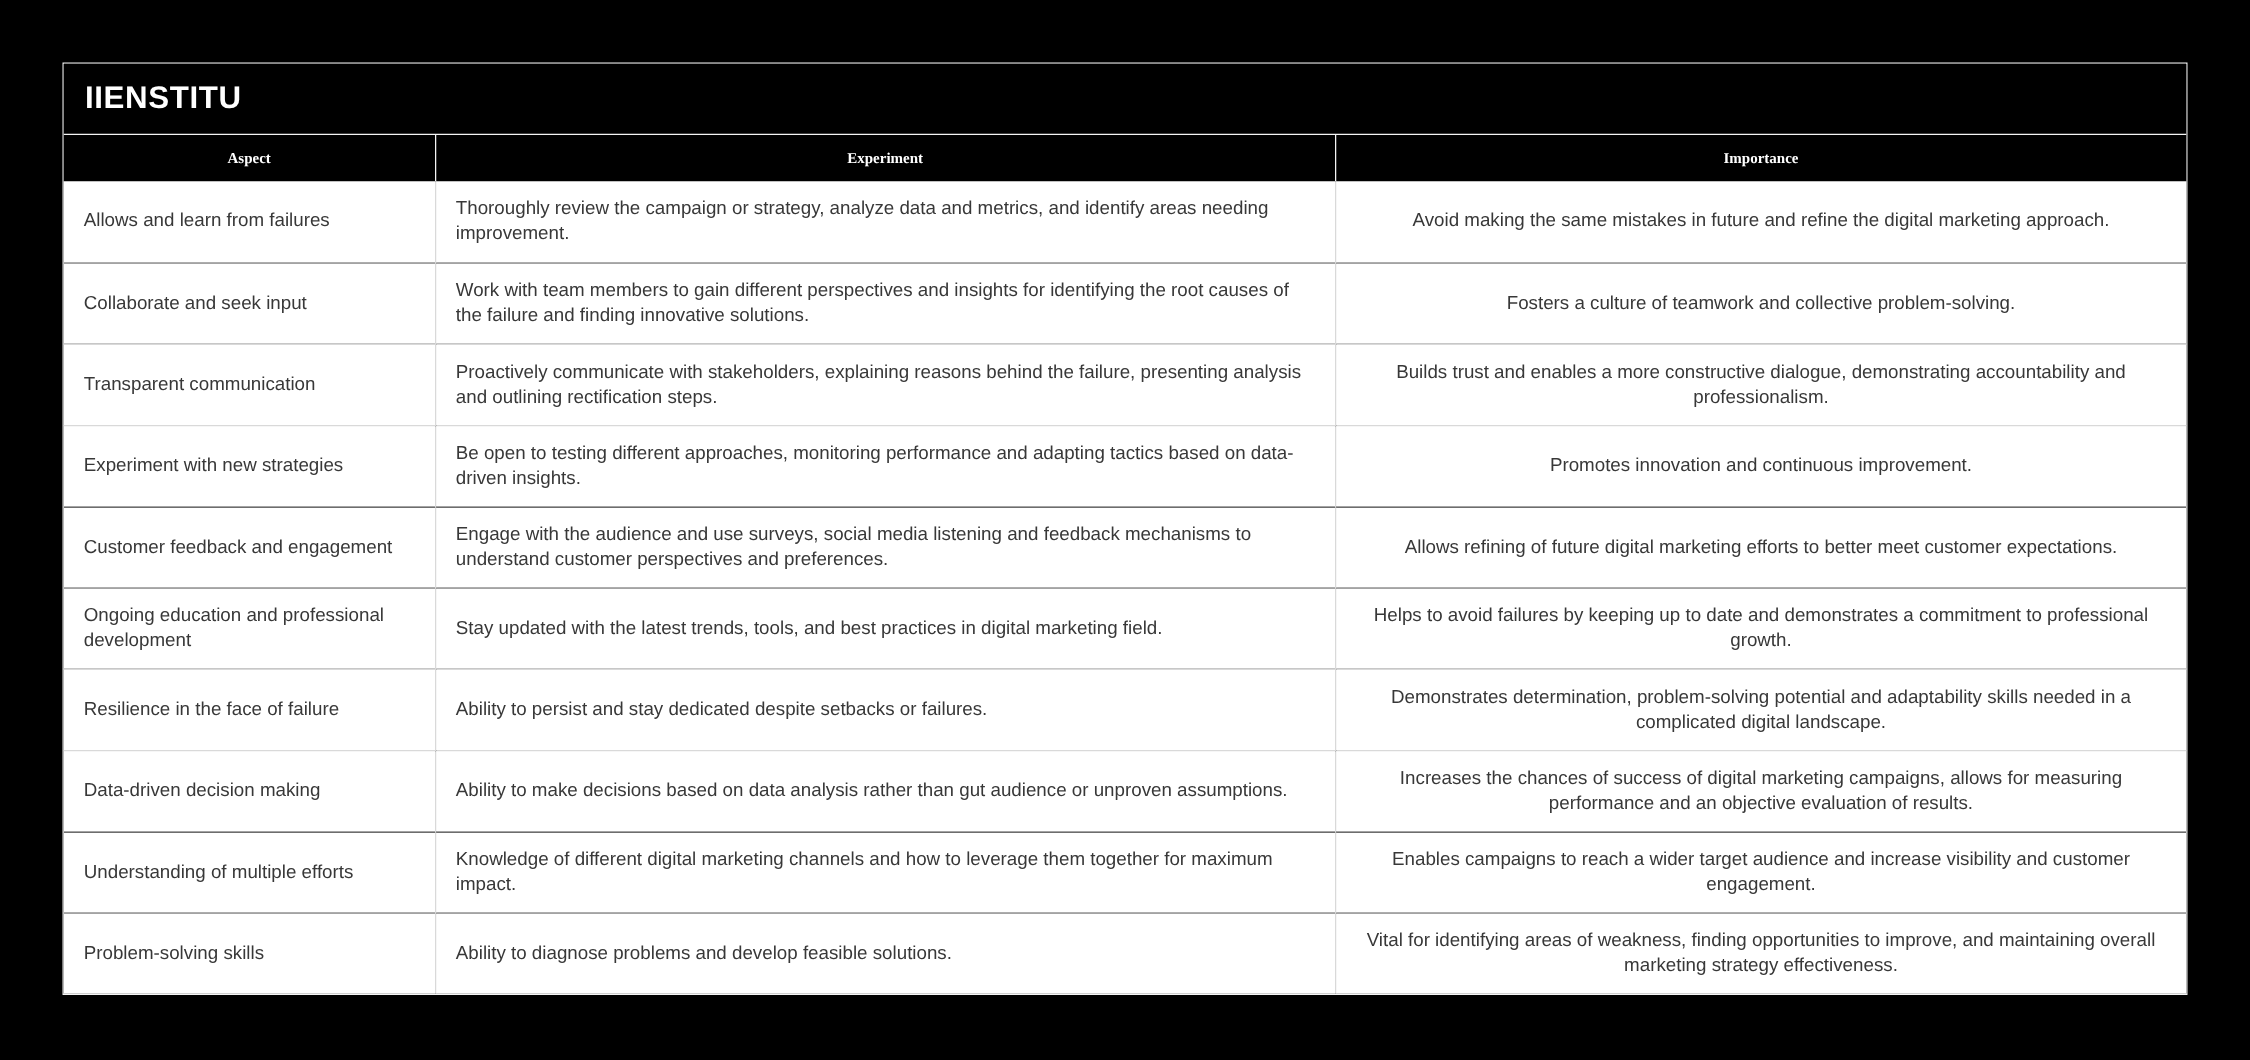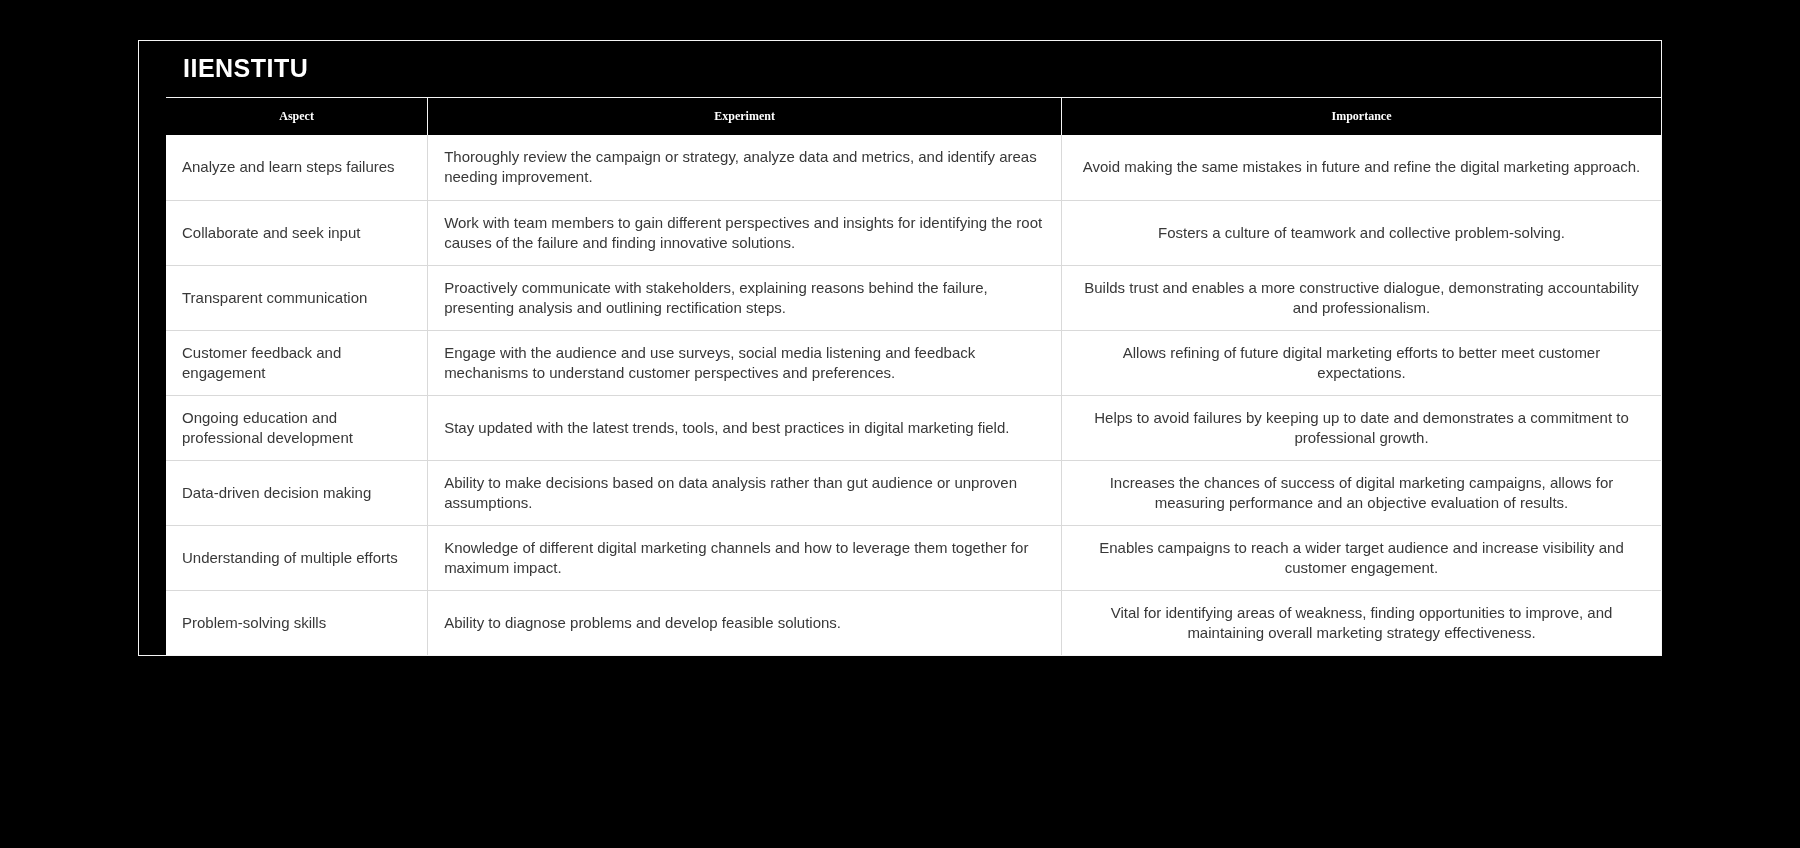--- a/index.html
+++ b/index.html
@@ -12,25 +12,24 @@
     --grid-line:#d9d9d9;
   }
   *{margin:0;padding:0;box-sizing:border-box;}
   html,body{width:1800px;height:848px;}
   body{
     background:var(--page-bg);
     font-family:"Liberation Sans", sans-serif;
     overflow:hidden;
   }
   .table-wrap{
-    width:1524px;
-    margin:40px auto 0 auto;
+    width:1700px;
+    margin:50px auto 0 auto;
     border:1px solid var(--panel-border);
     background:var(--header-bg);
-    padding-left:27px;
   }
   .title-bar{
     background:var(--header-bg);
     color:var(--header-text);
     font-size:25px;
     font-weight:bold;
     letter-spacing:0.5px;
     padding:13px 17px 14px 17px;
     border-bottom:1px solid var(--panel-border);
   }
@@ -81,43 +80,53 @@
     </colgroup>
     <thead>
       <tr>
         <th>Aspect</th>
         <th>Experiment</th>
         <th>Importance</th>
       </tr>
     </thead>
     <tbody>
         <tr>
-          <td>Analyze and learn steps failures</td>
+          <td>Allows and learn from failures</td>
           <td>Thoroughly review the campaign or strategy, analyze data and metrics, and identify areas needing improvement.</td>
           <td>Avoid making the same mistakes in future and refine the digital marketing approach.</td>
         </tr>
         <tr>
           <td>Collaborate and seek input</td>
           <td>Work with team members to gain different perspectives and insights for identifying the root causes of the failure and finding innovative solutions.</td>
           <td>Fosters a culture of teamwork and collective problem-solving.</td>
         </tr>
         <tr>
           <td>Transparent communication</td>
           <td>Proactively communicate with stakeholders, explaining reasons behind the failure, presenting analysis and outlining rectification steps.</td>
           <td>Builds trust and enables a more constructive dialogue, demonstrating accountability and professionalism.</td>
         </tr>
         <tr>
+          <td>Experiment with new strategies</td>
+          <td>Be open to testing different approaches, monitoring performance and adapting tactics based on data-driven insights.</td>
+          <td>Promotes innovation and continuous improvement.</td>
+        </tr>
+        <tr>
           <td>Customer feedback and engagement</td>
           <td>Engage with the audience and use surveys, social media listening and feedback mechanisms to understand customer perspectives and preferences.</td>
           <td>Allows refining of future digital marketing efforts to better meet customer expectations.</td>
         </tr>
         <tr>
           <td>Ongoing education and professional development</td>
           <td>Stay updated with the latest trends, tools, and best practices in digital marketing field.</td>
           <td>Helps to avoid failures by keeping up to date and demonstrates a commitment to professional growth.</td>
+        </tr>
+        <tr>
+          <td>Resilience in the face of failure</td>
+          <td>Ability to persist and stay dedicated despite setbacks or failures.</td>
+          <td>Demonstrates determination, problem-solving potential and adaptability skills needed in a complicated digital landscape.</td>
         </tr>
         <tr>
           <td>Data-driven decision making</td>
           <td>Ability to make decisions based on data analysis rather than gut audience or unproven assumptions.</td>
           <td>Increases the chances of success of digital marketing campaigns, allows for measuring performance and an objective evaluation of results.</td>
         </tr>
         <tr>
           <td>Understanding of multiple efforts</td>
           <td>Knowledge of different digital marketing channels and how to leverage them together for maximum impact.</td>
           <td>Enables campaigns to reach a wider target audience and increase visibility and customer engagement.</td>

